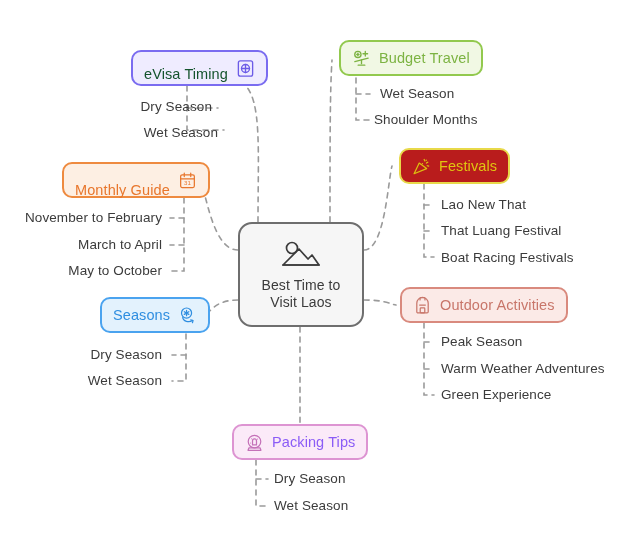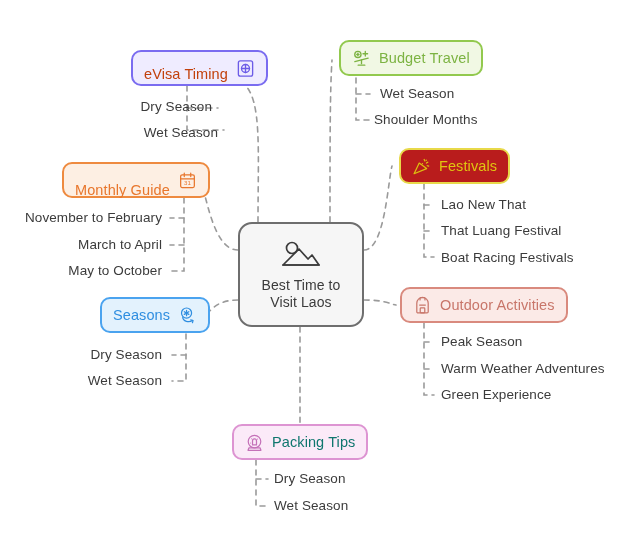--- a/index.html
+++ b/index.html
@@ -150,21 +150,21 @@
   </div>
 
   <div class="branch icon-right" style="left:131px; top:50px; border-color:#7a6cf0; background:#efecff;">
     <span class="pill-icon">
       <svg width="19" height="19" viewBox="0 0 20 20" fill="none" stroke="#6c5ce7" stroke-width="1.4" stroke-linecap="round" stroke-linejoin="round">
         <rect x="2.5" y="2" width="15" height="16" rx="2"></rect>
         <circle cx="10" cy="10" r="4.2"></circle>
         <path d="M 10 5.8 L 10 14.2 M 5.8 10 L 14.2 10"></path>
       </svg>
     </span>
-    <span class="pill-label" style="color:#c2410c;margin-top:12px;">eVisa Timing</span>
+    <span class="pill-label" style="color:#14532d;margin-top:12px;">eVisa Timing</span>
   </div>
   <div class="leaf left" style="left:66px; top:99px; width:146px;">Dry Season</div>
   <div class="leaf left" style="left:66px; top:125px; width:152px;">Wet Season</div>
 
   <div class="branch" style="left:339px; top:40px; border-color:#92c94e; background:#f1f8e4;">
     <span class="pill-icon">
       <svg width="19" height="19" viewBox="0 0 20 20" fill="none" stroke="#7cb342" stroke-width="1.4" stroke-linecap="round" stroke-linejoin="round">
         <circle cx="6.2" cy="5.8" r="3.3"></circle>
         <path d="M 6.2 4.4 L 6.2 7.2 M 5 5.8 L 7.4 5.8"></path>
         <path d="M 14 2.6 L 14 7.4 M 11.6 5 L 16.4 5"></path>
@@ -212,21 +212,21 @@
     <span class="pill-icon">
       <svg width="19" height="19" viewBox="0 0 20 20" fill="none" stroke="#c471b8" stroke-width="1.3" stroke-linecap="round" stroke-linejoin="round">
         <circle cx="10" cy="9" r="6.6"></circle>
         <path d="M 10 6.2 A 2.1 2.1 0 0 1 12.1 8.3 L 12.1 12.6 L 7.9 12.6 L 7.9 8.3 A 2.1 2.1 0 0 1 10 6.2 Z"></path>
         <path d="M 4.2 15.6 L 15.8 15.6 L 16.8 18.2 L 3.2 18.2 Z"></path>
         <circle cx="7" cy="6" r="0.55" fill="#c471b8" stroke="none"></circle>
         <circle cx="13.2" cy="6.4" r="0.55" fill="#c471b8" stroke="none"></circle>
         <circle cx="5.8" cy="10.6" r="0.55" fill="#c471b8" stroke="none"></circle>
       </svg>
     </span>
-    <span class="pill-label" style="color:#0f766e;text-align:center;">Packing Tips</span>
+    <span class="pill-label" style="color:#8b5cf6;text-align:center;">Packing Tips</span>
   </div>
   <div class="leaf right" style="left:274px; top:471px;">Dry Season</div>
   <div class="leaf right" style="left:274px; top:498px;">Wet Season</div>
 
   <div class="branch icon-right" style="left:100px; top:297px; border-color:#4aa3ef; background:#e3f2fd;">
     <span class="pill-icon">
       <svg width="19" height="19" viewBox="0 0 20 20" fill="none" stroke="#2f8ee0" stroke-width="1.3" stroke-linecap="round" stroke-linejoin="round">
         <circle cx="9" cy="7.4" r="5.3"></circle>
         <path d="M 9 4.6 L 9 10.2 M 6.6 6 L 11.4 8.8 M 11.4 6 L 6.6 8.8"></path>
         <path d="M 5 11.6 C 5 16.4 11.6 17.6 15.4 15.2"></path>

